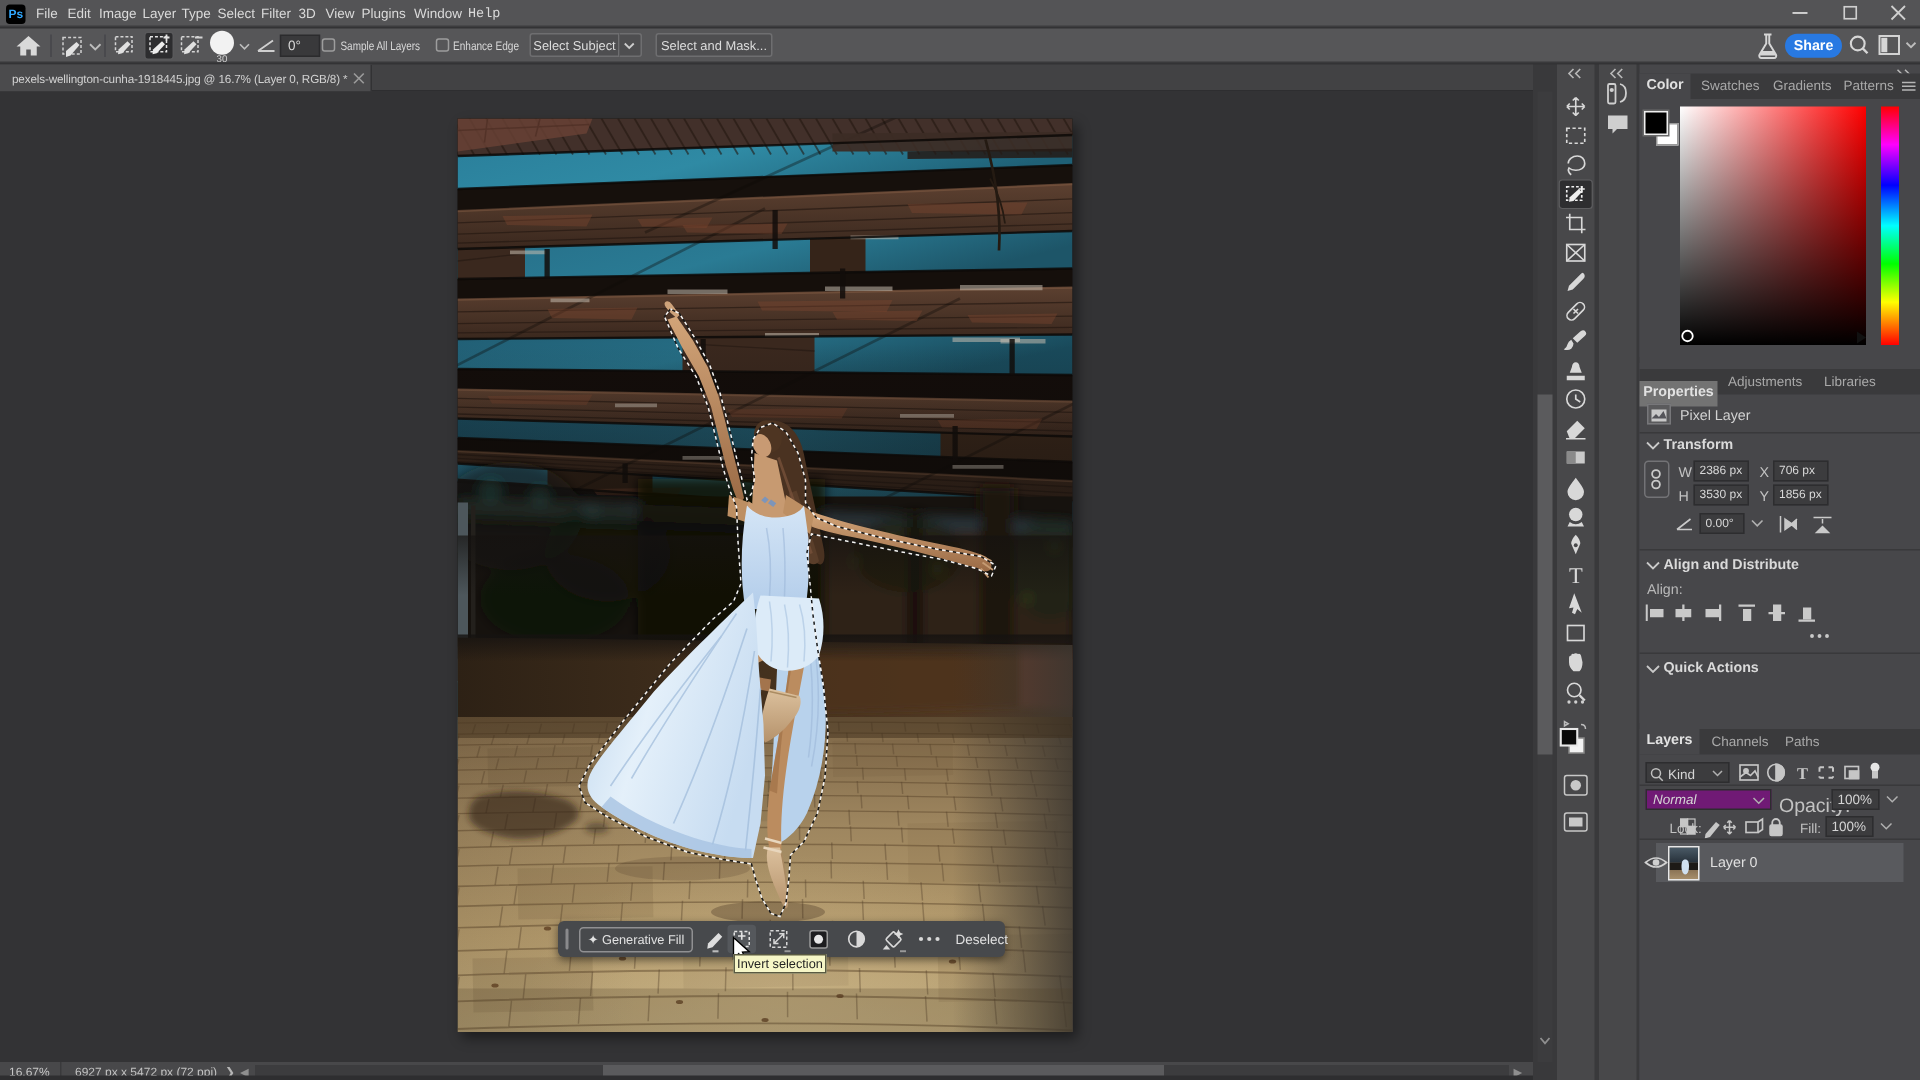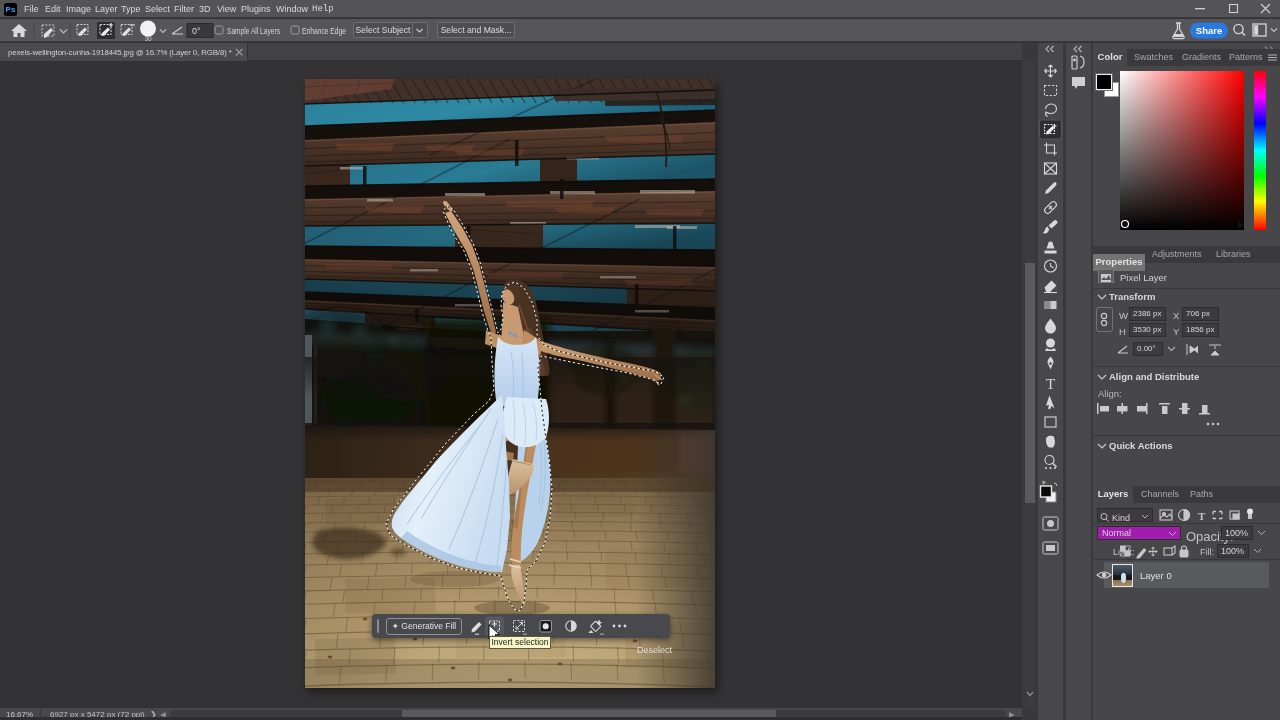--- a/index.html
+++ b/index.html
@@ -703,21 +703,21 @@
     <path d="M107 6.8 a5.2 5.2 0 0 1 0 10.4 Z" fill="#d9d9d9"></path>
     <rect x="128" y="8.5" width="7.5" height="7.5" rx="1" fill="none" stroke="#d9d9d9" stroke-width="1.1" transform="rotate(45 131.7 12.2)"></rect>
     <path d="M127 16 l-2.5 3 h5 Z" fill="#d9d9d9"></path>
     <path d="M135 5.5 l1 2.2 2.2 1 -2.2 1 -1 2.2 -1-2.2 -2.2-1 2.2-1 Z" fill="#dcdcdc"></path>
     <circle cx="150" cy="12" r="1.4" fill="#d9d9d9"></circle>
       <circle cx="155.5" cy="12" r="1.4" fill="#d9d9d9"></circle>
       <circle cx="161" cy="12" r="1.4" fill="#d9d9d9"></circle>
     <rect x="59" y="19.5" width="4" height="1.3" fill="#999"></rect>
     <rect x="136" y="19.5" width="4" height="1.3" fill="#999"></rect>
   </svg>
-  <span class="abs" style="left:265px;top:6.5px;font-size:9px;color:#e0e0e0;margin-top:24px;">Deselect</span>
+  <span class="abs" style="left:265px;top:6.5px;font-size:9px;color:#e0e0e0;">Deselect</span>
 </div>
 
 <svg class="abs" style="left:487px;top:624px;" width="14" height="20">
   <path d="M2 1 L2 15 L5.5 11.8 L8 17.5 L10.5 16.3 L8 10.8 L12.5 10.5 Z" fill="#fff" stroke="#000" stroke-width="0.9"></path>
 </svg>
 
 <div class="abs" style="left:489px;top:636px;width:62px;height:13px;background:#f6f6c7;border:1px solid #5a5a42;color:#222;font-size:8.5px;line-height:11px;text-align:center;">Invert selection</div>
 
 <div class="abs" style="left:0;top:708px;width:1022px;height:12px;background:#48484a;">
   <span class="abs" style="left:6px;top:2px;font-size:8px;color:#c8c8c8;">16.67%</span>
@@ -980,21 +980,21 @@
       <text x="41" y="12.5" font-size="11" fill="#c6c6c6" stroke="none" font-family="Liberation Serif" font-weight="bold">T</text>
       <path d="M56 4.5 h3 m3 0 h3 M56 11.5 h3 m3 0 h3 M56 4.5 v3 m0 3 v1 M65 4.5 v3 m0 3 v1" stroke-width="1.3"></path>
       <rect x="73" y="4" width="9" height="8"></rect>
         <rect x="76" y="7" width="6" height="5" fill="#c6c6c6"></rect>
       <circle cx="93" cy="4.5" r="3" fill="#e6e6e6" stroke="none"></circle>
         <path d="M91 7 h4 v5 h-4 Z" fill="#c6c6c6" stroke="none"></path>
     </g>
   </svg>
   <div class="abs" style="left:0;top:37px;width:187px;height:1px;background:#39393b;"></div>
 
-  <div class="abs" style="left:4px;top:40px;width:84px;height:14px;background:#a21caf;border:1px solid #2d2d2f;">
+  <div class="abs" style="left:4px;top:40px;width:84px;height:14px;background:#701a75;border:1px solid #2d2d2f;font-style:italic;">
     <span class="abs" style="left:4px;top:1px;font-size:9px;color:#d5d5d5;">Normal</span>
     <svg class="abs" style="left:70px;top:4px" width="10" height="8">
         <path d="M1 1 l3.5 3.5 3.5-3.5" stroke="#b0b0b0" fill="none"></path>
       </svg>
   </div>
   <span class="abs" style="left:93px;top:43px;font-size:13px;color:#c2c2c2;">Opacity:</span>
   <div class="abs" style="left:128px;top:40px;width:32px;height:14px;background:#3c3c3e;border:1px solid #2d2d2f;color:#d5d5d5;font-size:9px;line-height:12px;padding-left:3px;">100%</div>
   <svg class="abs" style="left:163px;top:44px" width="12" height="8">
       <path d="M2 1 l3.5 3.5 3.5-3.5" stroke="#b0b0b0" fill="none"></path>
     </svg>

